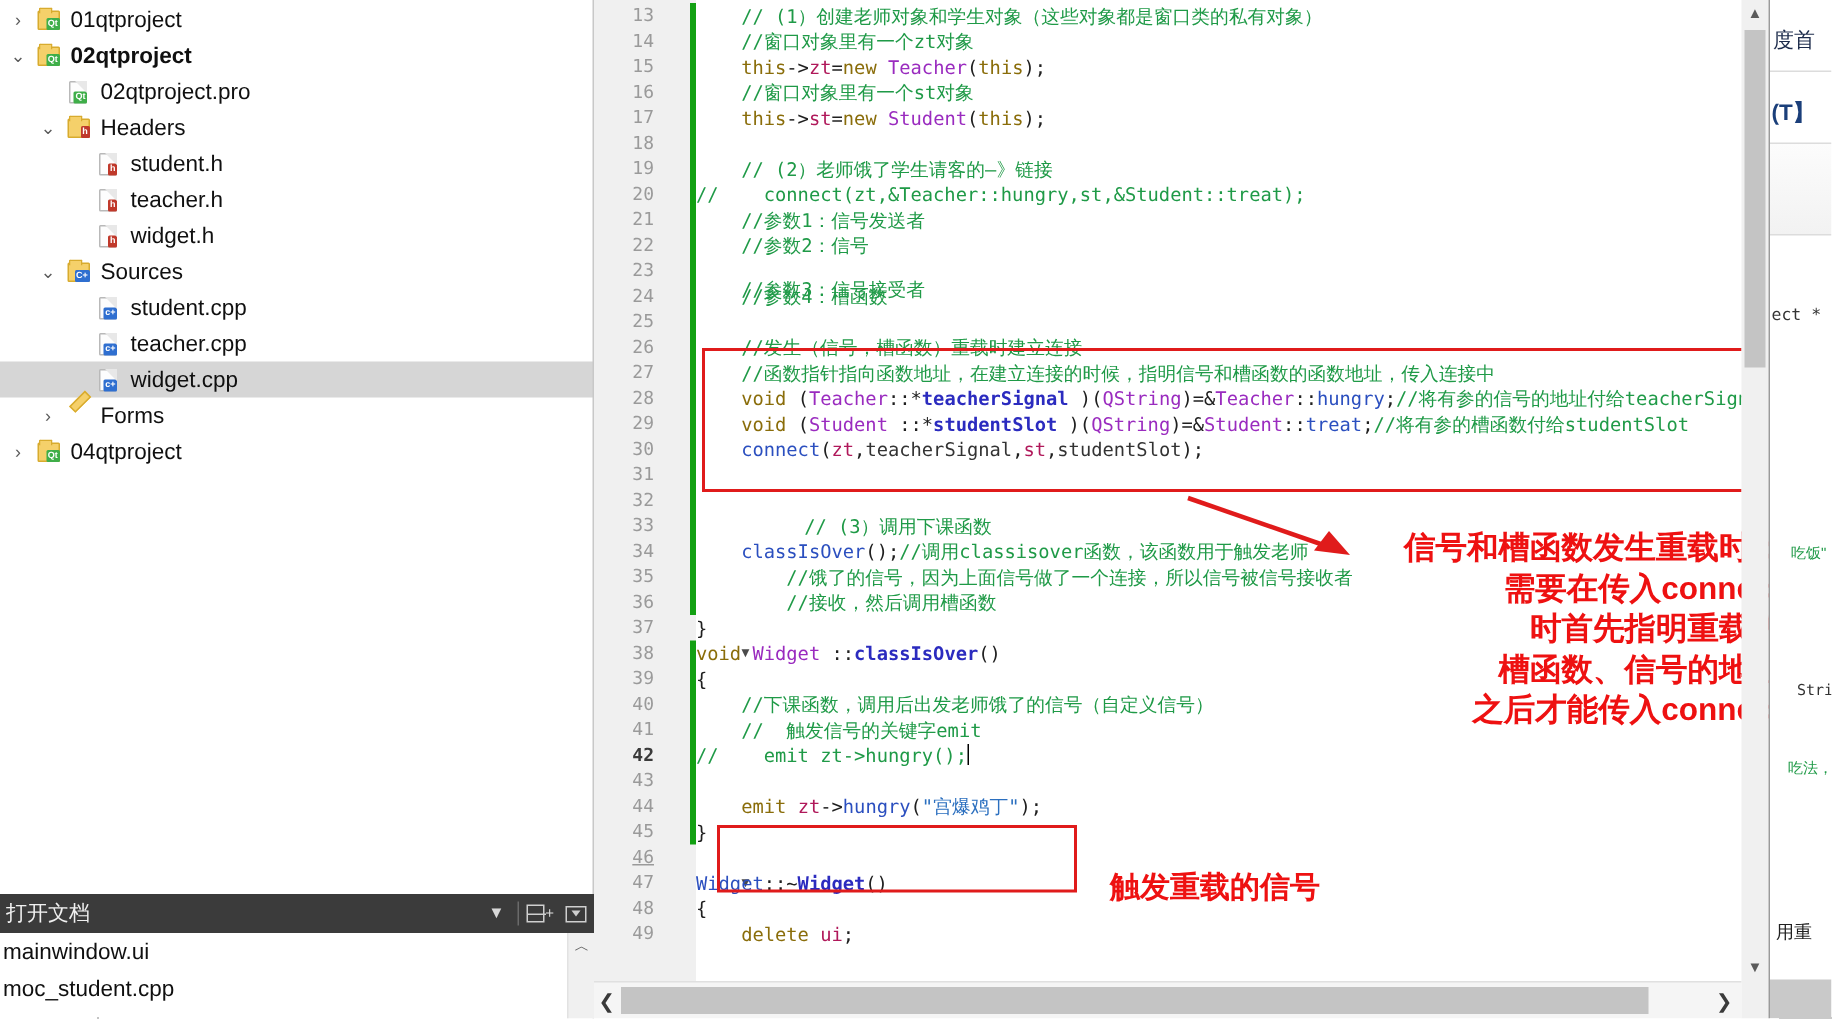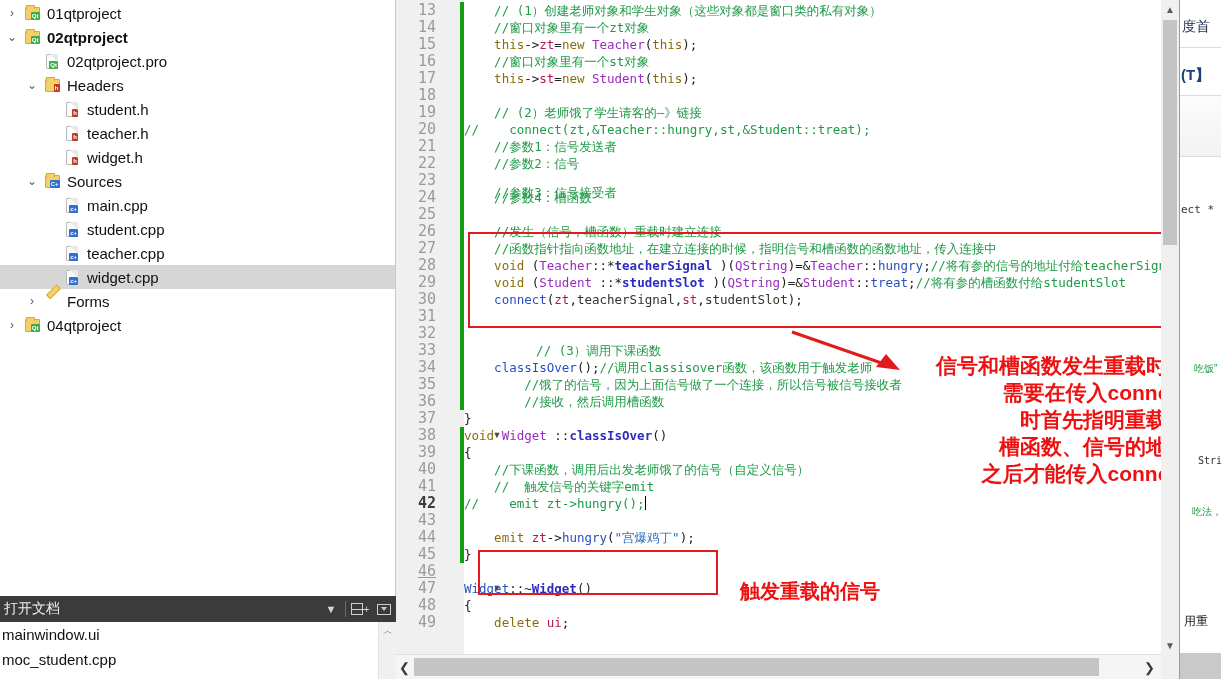--- a/index.html
+++ b/index.html
@@ -144,21 +144,21 @@
   .code-area {
     position: absolute; left: 68px; top: 0; right: 0; height: 654px;
     font-family: "DejaVu Sans Mono", monospace;
   }
   .cline {
     position: absolute; left: 0; height: 17px; line-height: 17px;
     font-size: 12.5px; white-space: pre;
   }
   .lnum {
     position: absolute; width: 40px; text-align: right; height: 17px;
-    line-height: 17px; font-size: 15px; color: #9a9a9a;
+    line-height: 17px; font-size: 12px; color: #9a9a9a;
     font-family: "DejaVu Sans Mono", monospace;
   }
   .lnum.cur { color: #3a3a3a; font-weight: bold; }
   .greenbar {
     position: absolute; left: 64px; width: 4px; background: #12a012;
   }
   .foldmark {
     position: absolute; left: 48px; width: 14px; height: 17px;
     line-height: 17px; text-align: center; font-size: 9px; color: #4a4a4a;
   }
@@ -320,30 +320,20 @@
         </div>
         <div class="tree-row">
           <span style="display:inline-block;width:20px"></span>
           <span class="twisty">⌄</span>
           <span class="ico">
             <span class="ic-folder">
               <span class="ic-badge blue">C+</span>
             </span>
           </span>
           <span class="tree-label">Sources</span>
-        </div>
-        <div class="tree-row">
-          <span style="display:inline-block;width:40px"></span>
-          <span class="twisty none"></span>
-          <span class="ico">
-            <span class="ic-file">
-              <span class="ic-badge blue">c+</span>
-            </span>
-          </span>
-          <span class="tree-label">main.cpp</span>
         </div>
         <div class="tree-row">
           <span style="display:inline-block;width:40px"></span>
           <span class="twisty none"></span>
           <span class="ico">
             <span class="ic-file">
               <span class="ic-badge blue">c+</span>
             </span>
           </span>
           <span class="tree-label">student.cpp</span>

